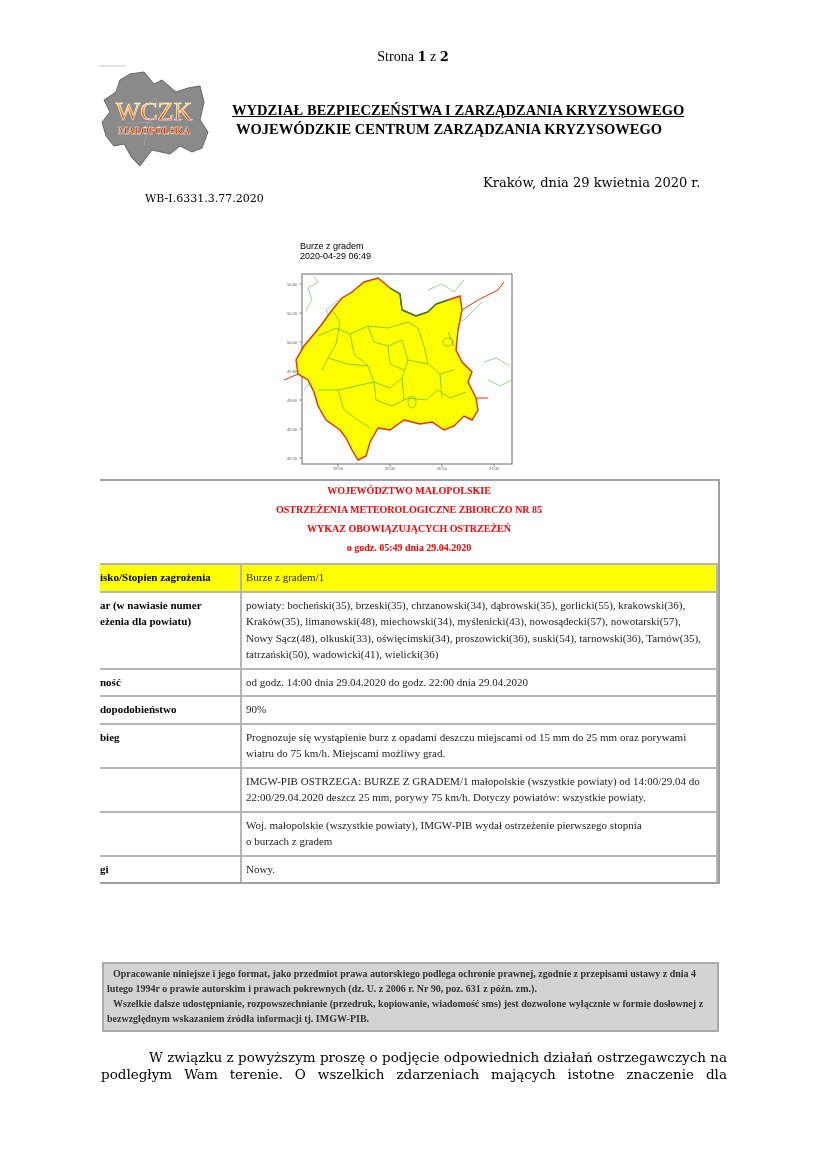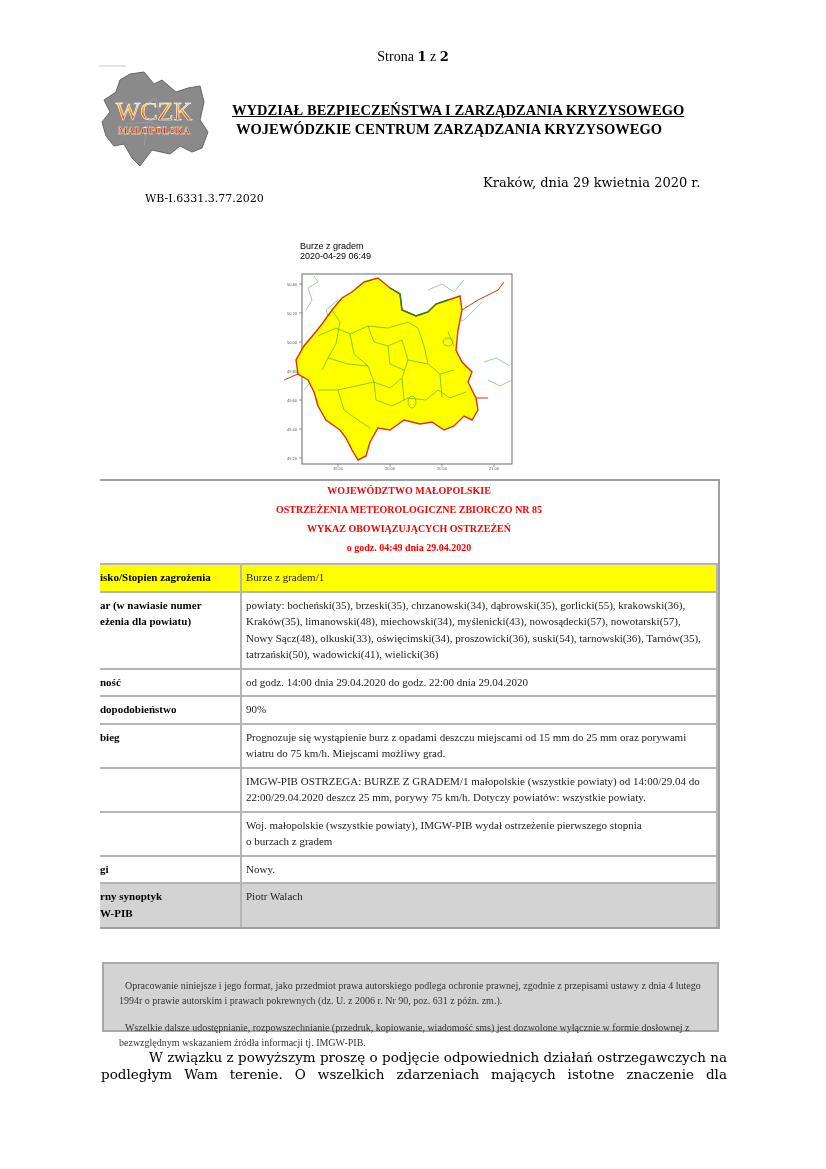--- a/index.html
+++ b/index.html
@@ -21,21 +21,21 @@
                 border: 2px solid #a0a0a0; border-left: none; font-family: "Liberation Serif", serif; font-size: 11px; }
   .warn-table td { border-top: 2px solid #b5b5b5; border-right: 2px solid #b5b5b5; vertical-align: top; padding: 4px 10px 5px 4px; line-height: 16.5px; }
   .warn-table td.lab { width: 130px; font-weight: bold; white-space: nowrap; overflow: hidden; padding-left: 0; }
   .warn-table tr.title td { border-top: none; border-right: none; text-align: center; color: #ff0000; font-weight: bold; font-size: 10px; line-height: 19px; padding: 0 0 6px; }
   .warn-table tr.yel td { background: #ffff00; }
   .warn-table tr.gray td { background: #d3d3d3; height: 34px; }
   .val { color: #222; }
 
   .copyright { left: 102px; top: 962px; width: 617px; background: #d3d3d3; border: 2px solid #a9a9a9;
                font-family: "Liberation Serif", serif; font-size: 10px; line-height: 15px; color: #333; padding: 2px 2px 3px 3px; box-sizing: border-box; height: 70px; }
-  .copyright p { margin: 12px; }
+  .copyright p { margin: 0; font-weight: bold; }
   .body-text { left: 101px; top: 1049px; width: 626px; font-family: "DejaVu Serif", serif; font-size: 13.5px; line-height: 17px; text-align: justify; }
   .body-text p { margin: 0; text-indent: 48px; text-align-last: justify; }
 </style>
 </head>
 <body>
 
 <div class="abs page-num">
   <span>Strona</span>
   <b>1</b>
   <span>z</span>
@@ -108,21 +108,21 @@
   </svg>
 </div>
 
 <table class="abs warn-table">
   <tbody>
       <tr class="title">
     <td colspan="2">
       <div>WOJEWÓDZTWO MAŁOPOLSKIE</div>
       <div>OSTRZEŻENIA METEOROLOGICZNE ZBIORCZO NR 85</div>
       <div>WYKAZ OBOWIĄZUJĄCYCH OSTRZEŻEŃ</div>
-      <div>o godz. 04:49 dnia 29.04.2020</div>
+      <div>o godz. 05:49 dnia 29.04.2020</div>
     </td>
   </tr>
   <tr class="yel">
     <td class="lab">isko/Stopien zagrożenia</td>
     <td class="val">Burze z gradem/1</td>
   </tr>
   <tr>
     <td class="lab">
       <div>ar (w nawiasie numer</div>
       <div>eżenia dla powiatu)</div>
@@ -149,27 +149,20 @@
     <td class="lab"></td>
     <td class="val">
       <div>Woj. małopolskie (wszystkie powiaty), IMGW-PIB wydał ostrzeżenie pierwszego stopnia</div>
       <div>o burzach z gradem</div>
     </td>
   </tr>
   <tr>
     <td class="lab">gi</td>
     <td class="val">Nowy.</td>
   </tr>
-  <tr class="gray">
-    <td class="lab">
-      <div>rny synoptyk</div>
-      <div>W-PIB</div>
-    </td>
-    <td class="val">Piotr Walach</td>
-  </tr>
 </tbody>
   </table>
 
 <div class="abs copyright">
   <p style="text-indent:6px">Opracowanie niniejsze i jego format, jako przedmiot prawa autorskiego podlega ochronie prawnej, zgodnie z przepisami ustawy z dnia 4 lutego 1994r o prawie autorskim i prawach pokrewnych (dz. U. z 2006 r. Nr 90, poz. 631 z późn. zm.).</p>
   <p style="text-indent:6px">Wszelkie dalsze udostępnianie, rozpowszechnianie (przedruk, kopiowanie, wiadomość sms) jest dozwolone wyłącznie w formie dosłownej z bezwzględnym wskazaniem źródła informacji tj. IMGW-PIB.</p>
 </div>
 
 <div class="abs body-text">
   <p>W związku z powyższym proszę o podjęcie odpowiednich działań ostrzegawczych na podległym Wam terenie.          O wszelkich zdarzeniach mających istotne znaczenie dla</p>

